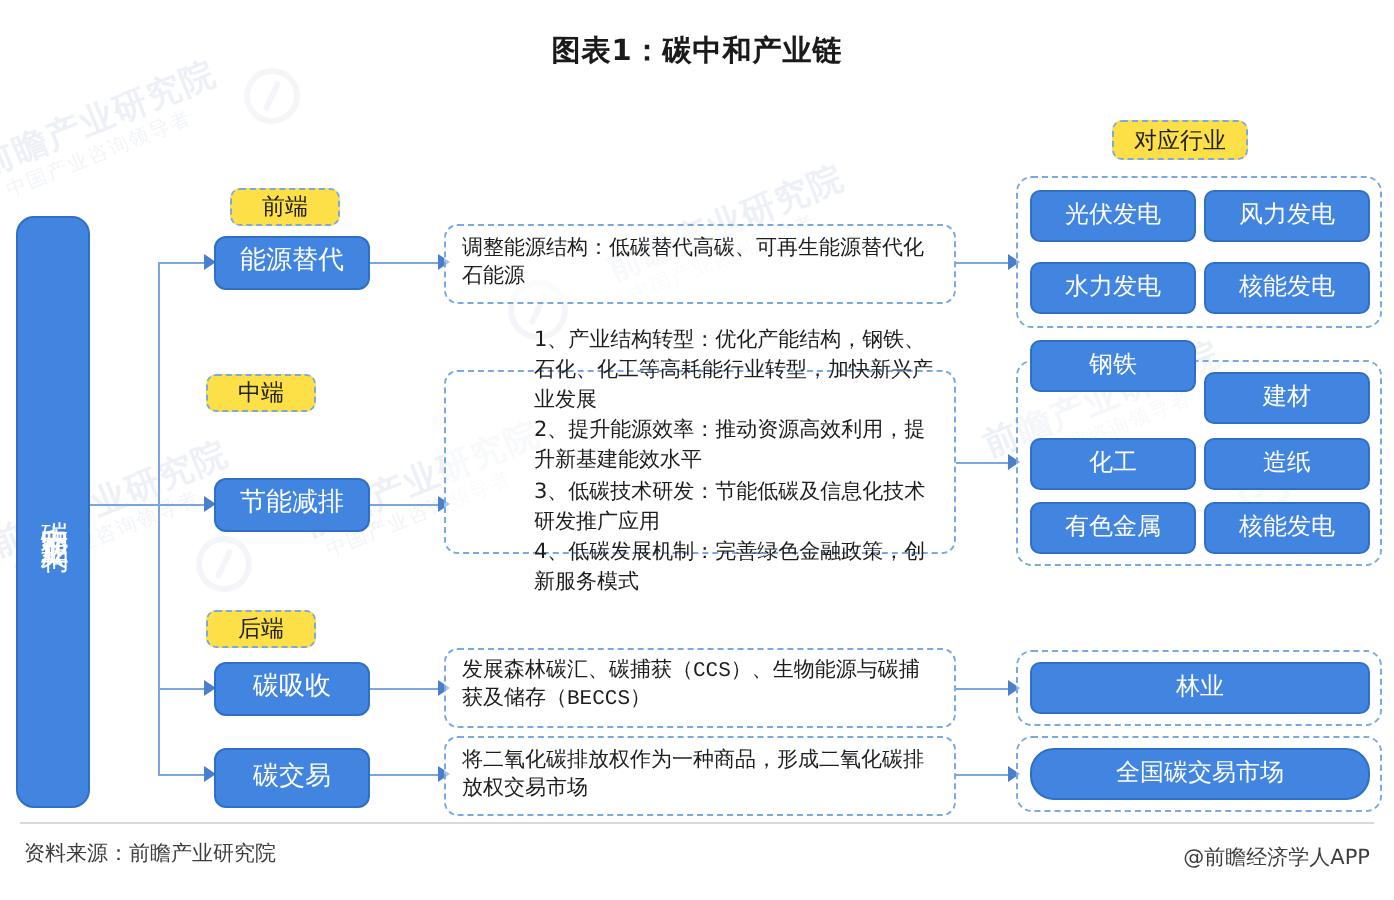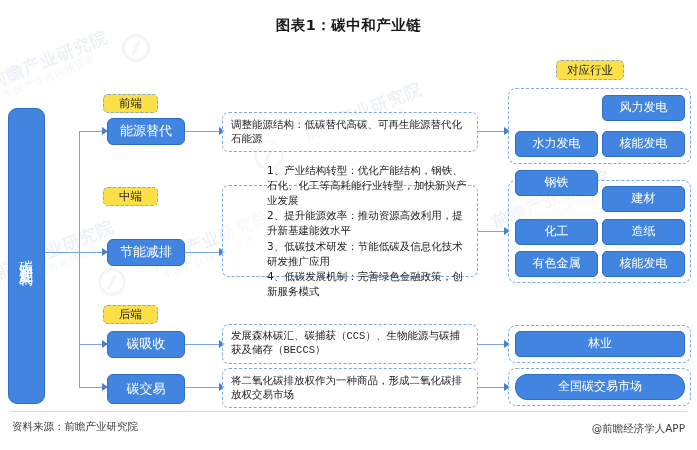--- a/index.html
+++ b/index.html
@@ -193,21 +193,21 @@
 
   <div class="hline" style="left:79px;top:252px;width:25px;"></div>
   <div class="arrow" style="left:102px;top:248px;"></div>
 
   <div class="hline" style="left:79px;top:344px;width:25px;"></div>
   <div class="arrow" style="left:102px;top:340px;"></div>
 
   <div class="hline" style="left:79px;top:387px;width:25px;"></div>
   <div class="arrow" style="left:102px;top:383px;"></div>
 
-  <div class="stagelabel" style="left:103px;top:94px;width:55px;height:19px;">
+  <div class="stagelabel" style="left:115px;top:94px;width:55px;height:19px;">
     <span>前端</span>
   </div>
   <div class="stagelabel" style="left:103px;top:187px;width:55px;height:19px;">
     <span>中端</span>
   </div>
   <div class="stagelabel" style="left:103px;top:305px;width:55px;height:19px;">
     <span>后端</span>
   </div>
 
   <div class="bluebox" style="left:107px;top:118px;width:78px;height:27px;">
@@ -264,20 +264,23 @@
   <div class="arrow" style="left:504px;top:340px;"></div>
 
   <div class="hline" style="left:478px;top:387px;width:29px;"></div>
   <div class="arrow" style="left:504px;top:383px;"></div>
 
   <div class="stagelabel" style="left:556px;top:60px;width:68px;height:20px;">
     <span>对应行业</span>
   </div>
 
   <div class="groupbox" style="left:508px;top:88px;width:183px;height:76px;"></div>
+  <div class="bluebox small" style="left:515px;top:95px;width:83px;height:26px;">
+    <span>光伏发电</span>
+  </div>
   <div class="bluebox small" style="left:602px;top:95px;width:83px;height:26px;">
     <span>风力发电</span>
   </div>
   <div class="bluebox small" style="left:515px;top:131px;width:83px;height:26px;">
     <span>水力发电</span>
   </div>
   <div class="bluebox small" style="left:602px;top:131px;width:83px;height:26px;">
     <span>核能发电</span>
   </div>
 

